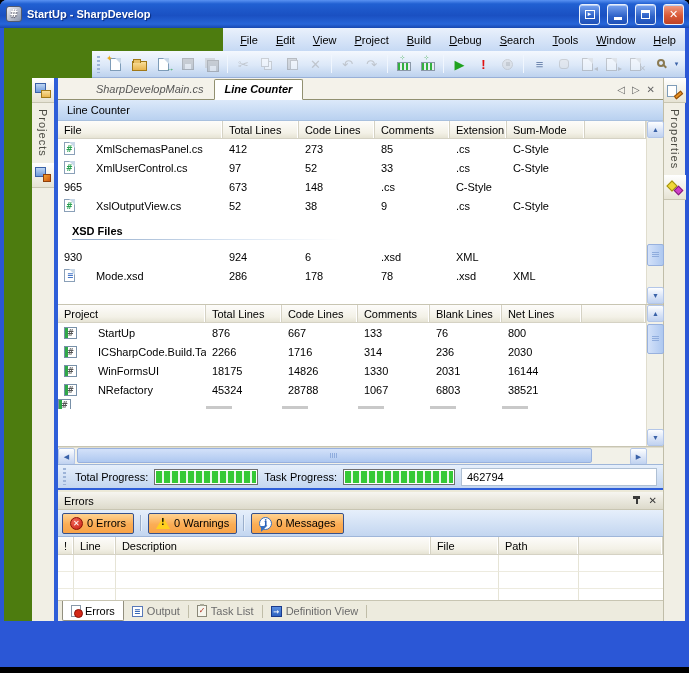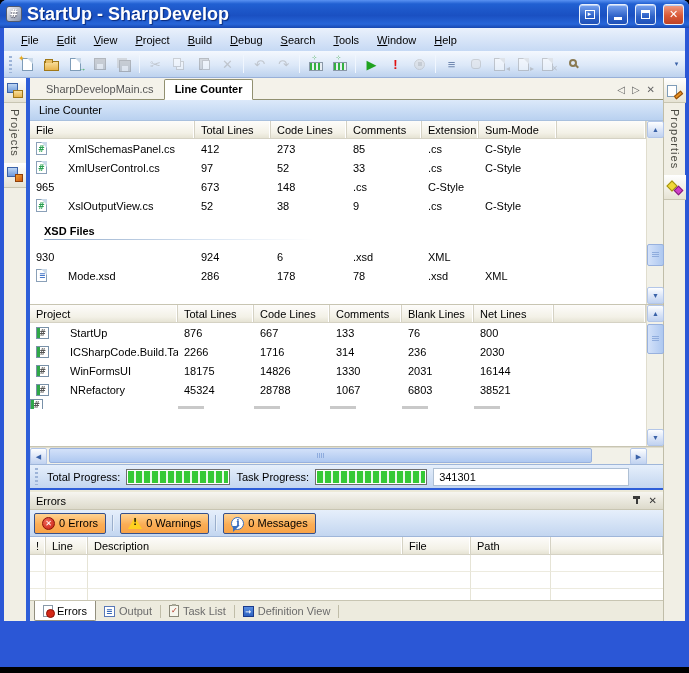--- a/index.html
+++ b/index.html
@@ -9,31 +9,31 @@
 
   
   .window { position:absolute; left:0; top:0; width:689px; height:667px;
     background:#2B57D6; border-radius:7px 7px 0 0; box-shadow:inset 0 1px 0 #5A86E8; }
   .titlebar { height:28px; display:flex; align-items:center; padding:0 5px 0 6px; gap:5px;
     background:linear-gradient(180deg,#5A92F2 0%,#2160D2 14%,#1A50C2 55%,#2765D8 86%,#1747B0 100%);
     border-radius:7px 7px 0 0; }
   .app-icon { width:16px; height:16px; border-radius:3px; flex:0 0 auto;
     background:linear-gradient(135deg,#F0F0F6,#8A94A8); border:1px solid #525A6E;
     display:flex; align-items:center; justify-content:center; font:bold 10px/1 "DejaVu Sans",sans-serif; color:#fff; text-shadow:0 1px 1px #445; }
-  .title-text { color:#fff; font-weight:bold; font-size:18px; text-shadow:1px 1px 1px #0A2A7A; flex:1; }
+  .title-text { color:#fff; font-weight:bold; font-size:11px; text-shadow:1px 1px 1px #0A2A7A; flex:1; }
   .winbtn { width:21px; height:21px; border-radius:3px; border:1px solid #E8F0FC; margin-left:2px;
     background:linear-gradient(180deg,#7AA4F0,#2E62C8 60%,#1F50B8);
     display:flex; align-items:center; justify-content:center; color:#fff; font-weight:bold; font-size:11px;
     box-shadow:inset 0 1px 0 #B8CEF6; flex:0 0 auto; }
   .winbtn.close { background:linear-gradient(180deg,#F2A088,#DA5A38 55%,#BE4226); }
   .glyph-box { width:10px; height:9px; border:1px solid #fff; display:flex; align-items:center; justify-content:center; font-size:7px; color:#fff; }
   .glyph-min { width:8px; height:3px; background:#fff; margin-top:8px; }
   .glyph-max { width:9px; height:9px; border:1px solid #fff; border-top:3px solid #fff; }
 
-  .client { margin:0 4px 4px 4px; height:593px; background:#4d7c0f; display:flex; flex-direction:column; }
+  .client { margin:0 4px 4px 4px; height:593px; background:#4d7c0f; display:flex; flex-direction:column;align-items:flex-end; }
 
   
   .menubar { height:23px; display:flex; align-items:center; padding-left:8px;
     background:linear-gradient(180deg,#EAF1FC,#C6D9F4); }
   .menu-item { display:inline-block; padding:3px 9px; color:#000; }
   .menu-item::first-letter { text-decoration:underline; }
 
   
   .toolbar { height:27px; display:flex; align-items:center; gap:1px; padding:0 4px 0 2px;
     background:linear-gradient(180deg,#F4F8FE 0%,#DCE8F8 55%,#BDD2EE 100%); border-bottom:1px solid #98B0D8; }
@@ -80,21 +80,21 @@
   .ri .b2 { position:absolute; right:0; bottom:0; width:10px; height:8px; background:linear-gradient(#F8DE9A,#E8B54E); border:1px solid #A07818; }
   .ri .b3 { position:absolute; right:0; bottom:0; width:8px; height:8px; background:linear-gradient(135deg,#F0A030,#D05810); border:1px solid #90400A; }
   .ri .b4 { position:absolute; left:0; top:2px; width:10px; height:12px; background:#fff; border:1px solid #7E9CB8; }
   .ri .b5 { position:absolute; right:0; bottom:1px; width:9px; height:4px; background:#E89020; transform:rotate(-40deg); border:1px solid #905010; }
   .ri .d1 { position:absolute; left:1px; top:2px; width:8px; height:8px; background:#F0D838; border:1px solid #A09010; transform:rotate(45deg); }
   .ri .d2 { position:absolute; right:1px; bottom:1px; width:7px; height:7px; background:#D040C8; border:1px solid #802078; transform:rotate(45deg); }
 
   .main { flex:1; min-width:0; border-left:4px solid #2E5ED8; display:flex; flex-direction:column; background:#fff; }
 
   
-  .tabstrip { height:22px; background:#F4F2EA; border-bottom:1px solid #919070; display:flex; align-items:flex-end; padding-left:6px; }
+  .tabstrip { height:22px; background:#F4F2EA; border-bottom:1px solid #919070; display:flex; align-items:flex-end; padding-left:28px;font-style:italic; }
   .dtab { padding:3px 10px 4px; color:#555; }
   .dtab.active { background:#fff; font-weight:bold; color:#000; border:1px solid #919070; border-bottom:1px solid #fff; border-radius:2px 2px 0 0; margin-bottom:-1px; }
   .tabnav { margin-left:auto; display:flex; align-items:center; gap:7px; padding:0 8px 4px 0; color:#666; font-size:10px; }
 
   
   .lc-caption { height:21px; background:linear-gradient(180deg,#DCE9FA,#B9D1F0); display:flex; align-items:center; padding-left:9px; border-bottom:1px solid #A8C0DE; }
 
   .listview { position:relative; background:#fff; border-bottom:1px solid #C8C5B2; }
   .lv-body { position:absolute; inset:0 17px 0 0; overflow:hidden; }
   .t1 { display:grid; grid-template-columns:165px 76px 76px 75px 57px 78px 1fr; align-items:center; }
@@ -531,21 +531,21 @@
           <div class="progress-row">
             <div class="grip-v"></div>
             <span>Total Progress:</span>
             <div class="pbar" style="width:104px">
                 <div class="fill" style="width:100%"></div>
               </div>
             <span>Task Progress:</span>
             <div class="pbar" style="width:112px">
                 <div class="fill" style="width:100%"></div>
               </div>
-            <div class="pcount">341301</div>
+            <div class="pcount">462794</div>
           </div>
 
           <div class="splitter"></div>
 
           <div class="errors-panel">
             <div class="ep-title">
               <span class="t">Errors</span>
               <span class="pin"></span>
               <span class="ep-close">✕</span>
             </div>

